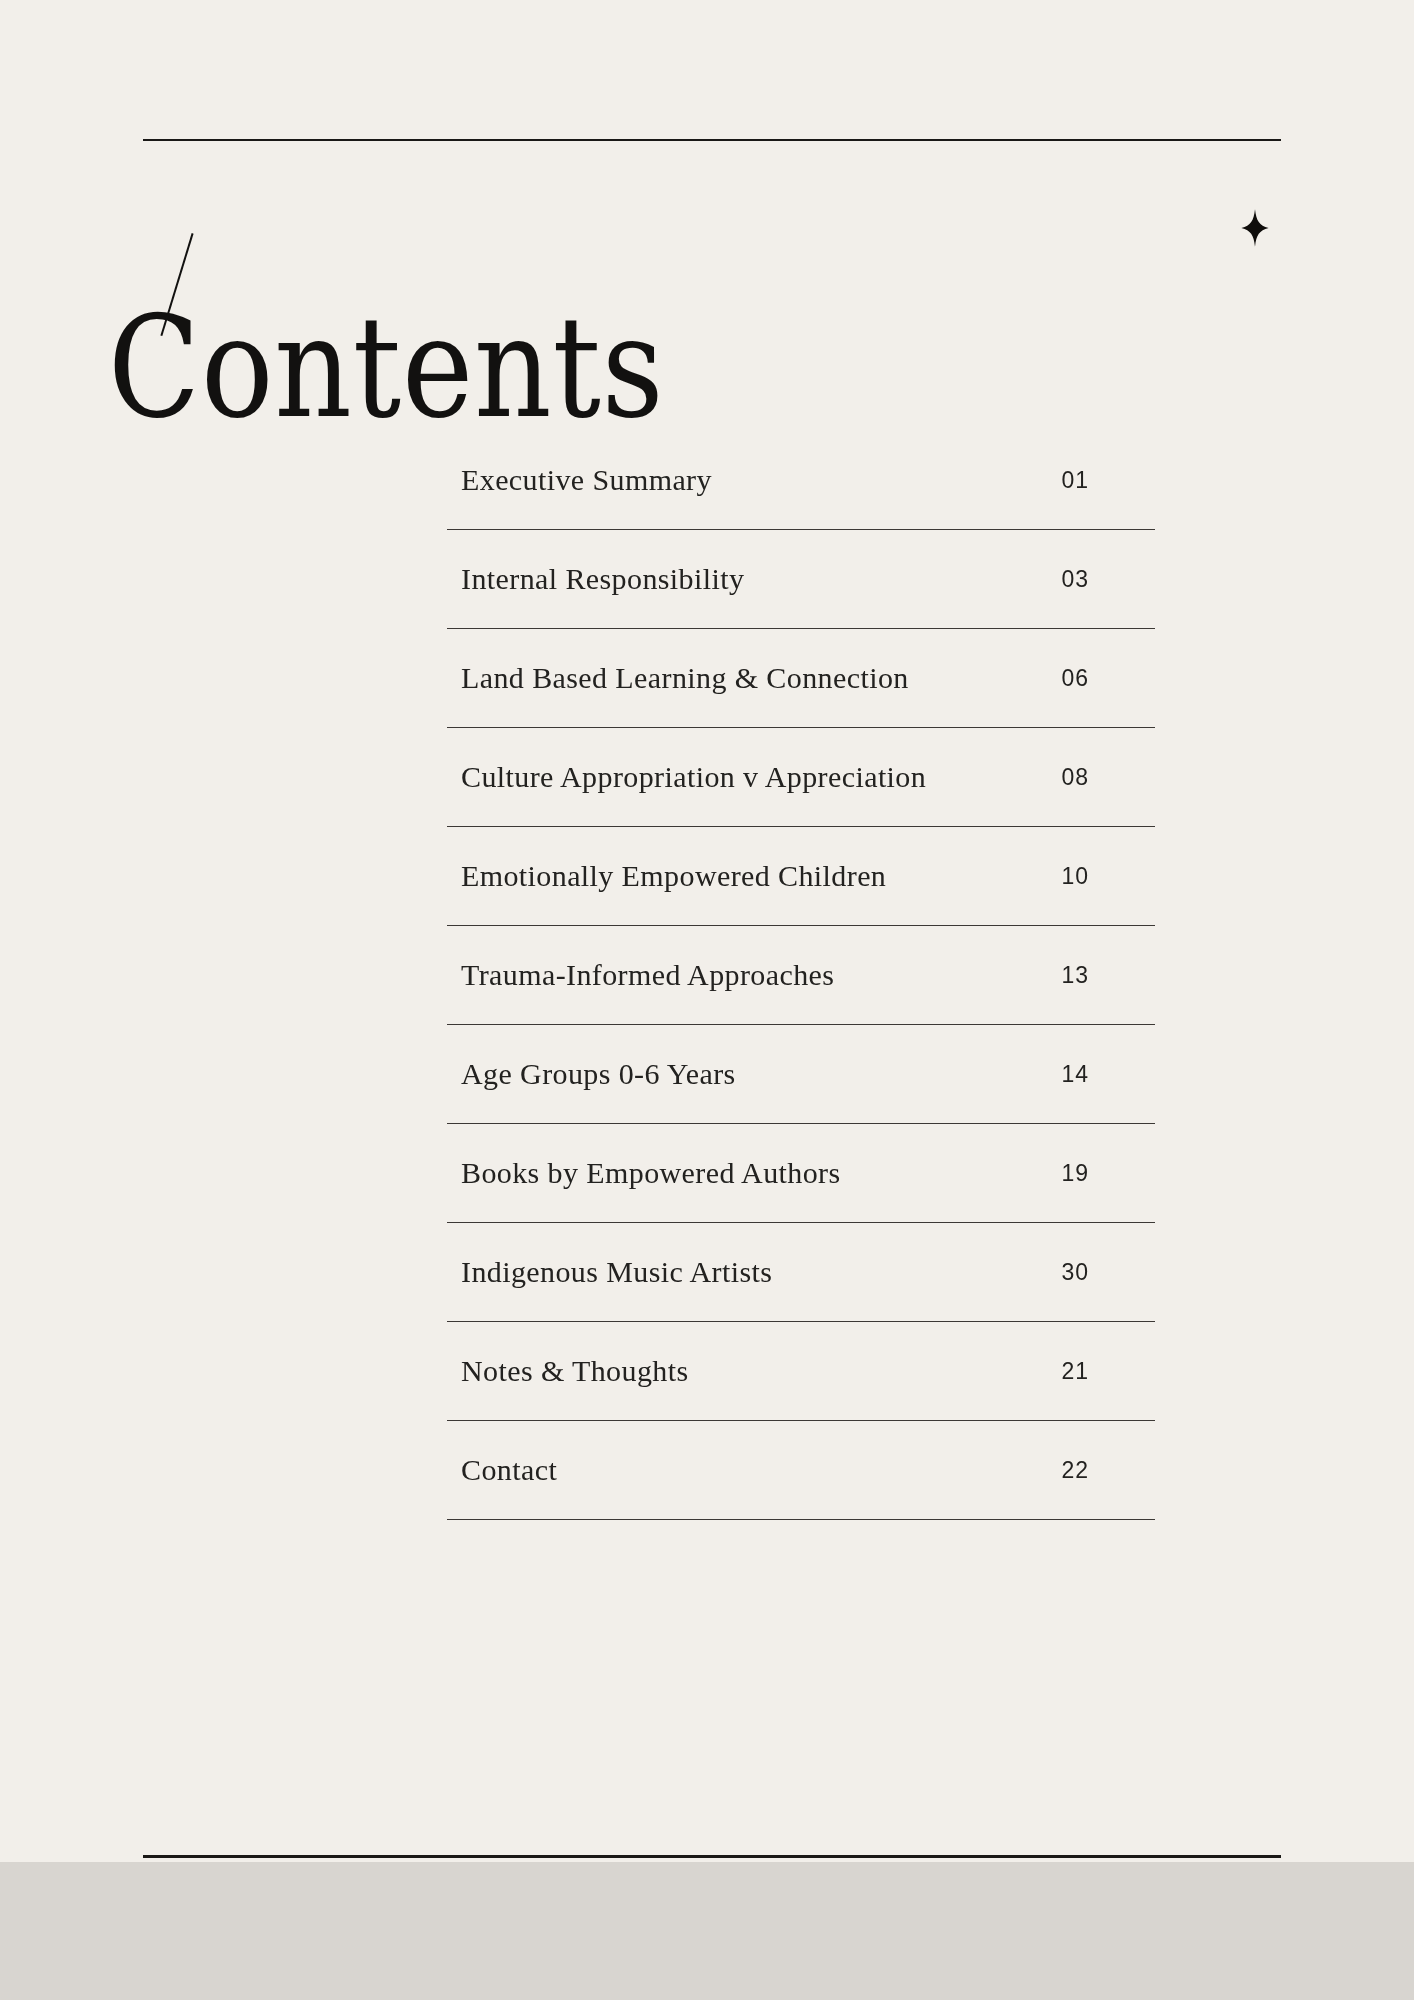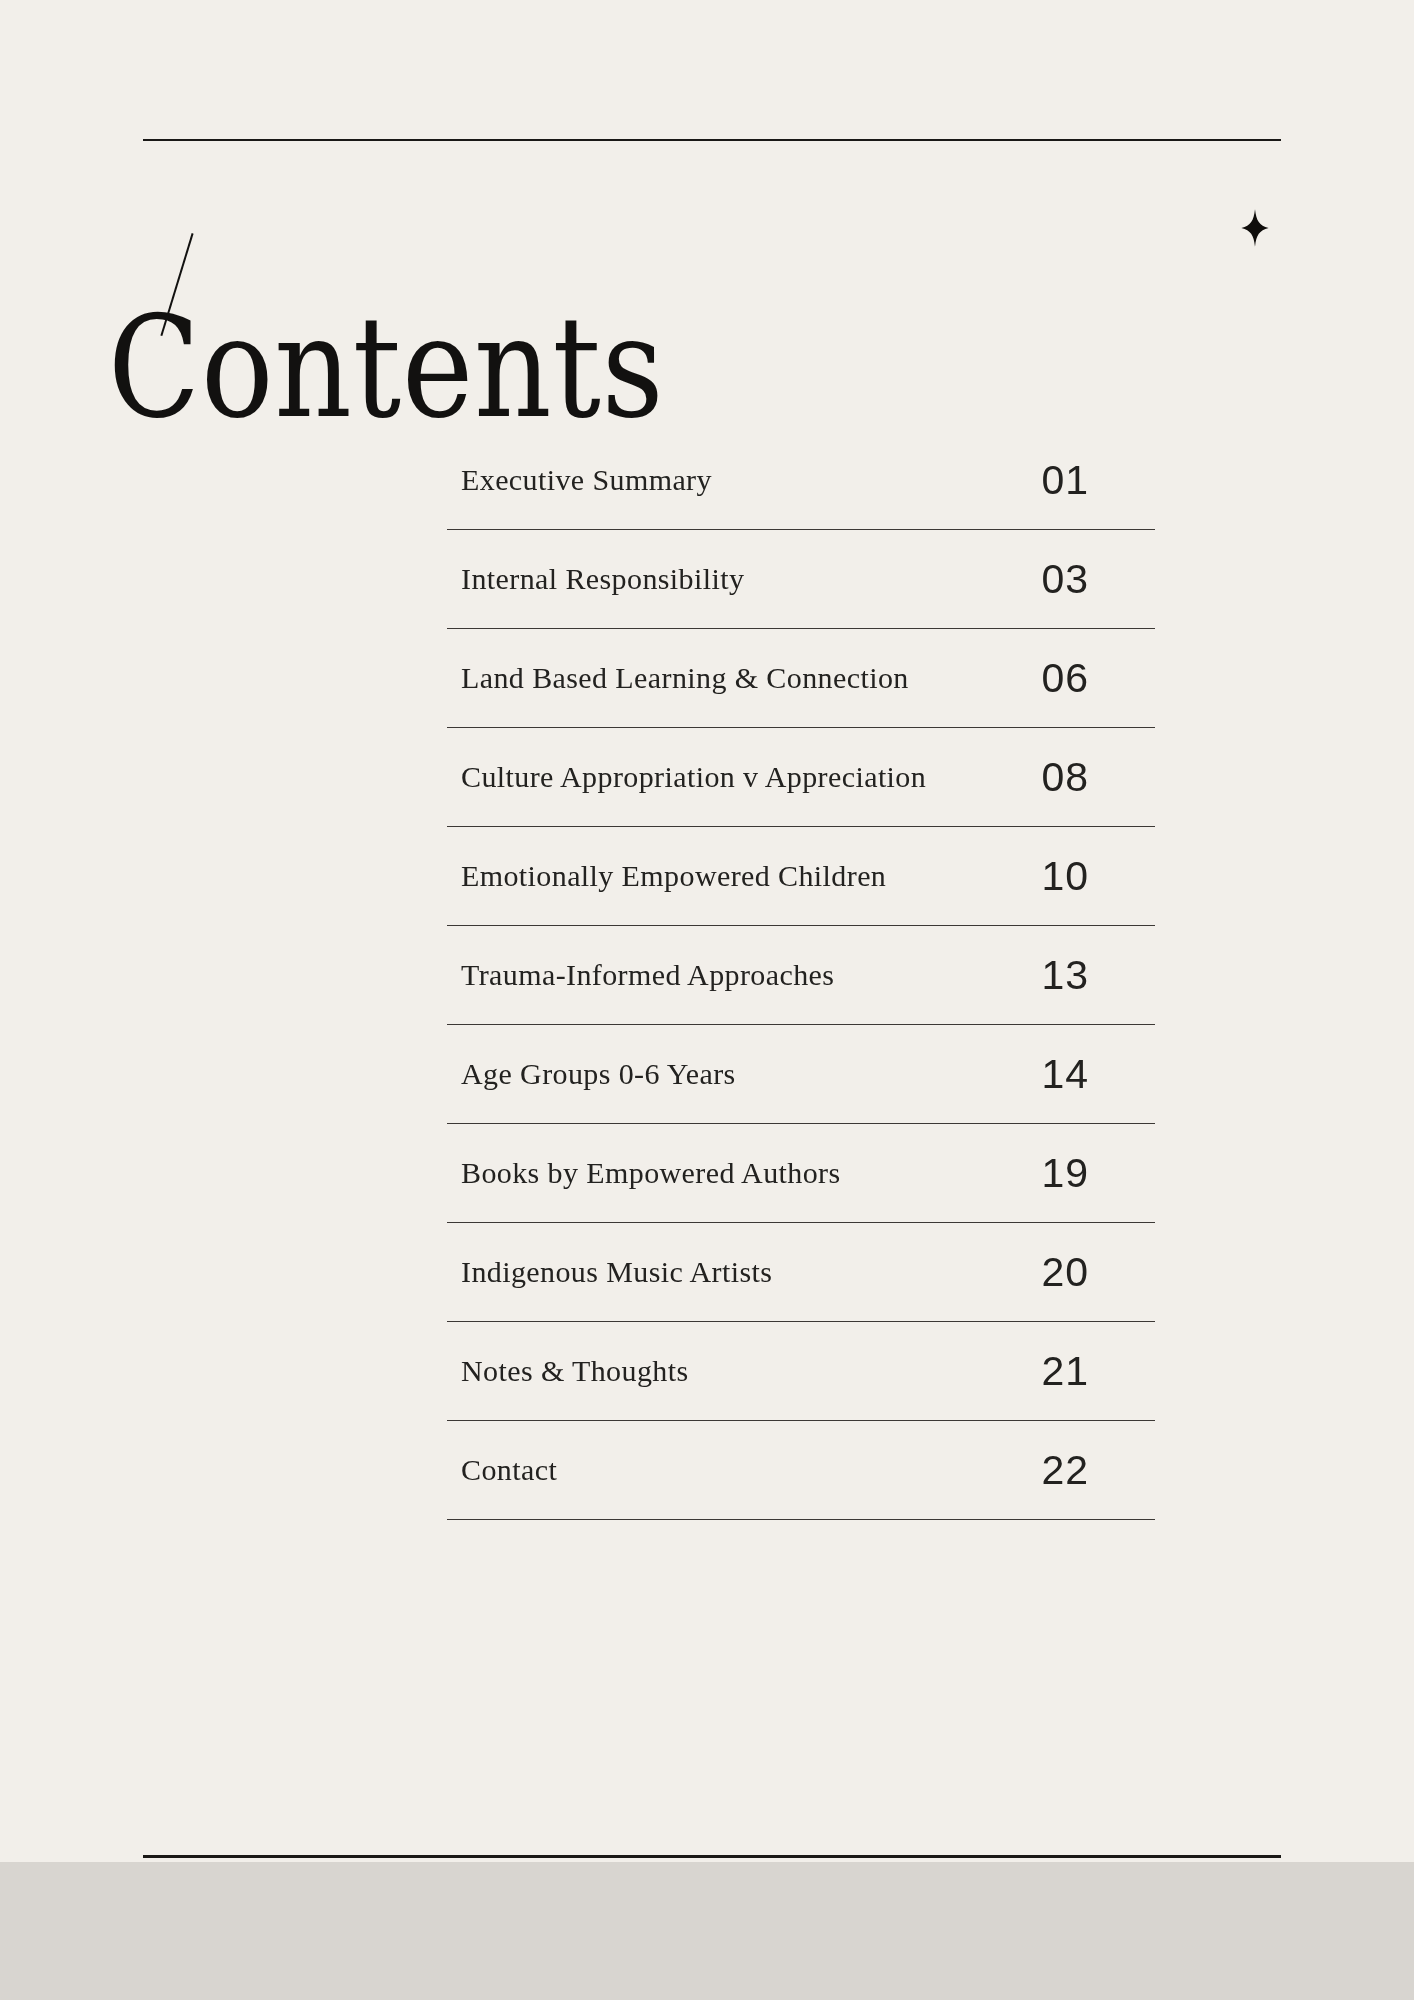--- a/index.html
+++ b/index.html
@@ -32,21 +32,21 @@
   .toc{position:absolute;left:447px;top:431px;width:708px;}
   .toc-row{
     height:99px;display:flex;align-items:center;justify-content:space-between;
     border-bottom:1.6px solid #3c3835;
     padding:0 66px 0 14px;box-sizing:border-box;
   }
   .toc-label{
     font-size:30px;letter-spacing:0.4px;color:#232220;white-space:nowrap;font-family:Liberation Serif, serif;
   }
   .toc-page{
-    font-size:41px;letter-spacing:1px;color:#232220;
+    font-size:23px;letter-spacing:1px;color:#232220;
     min-width:42px;text-align:right;
   }
   .logo{position:absolute;left:635px;top:1874px;width:140px;height:140px;}
 </style>
 </head>
 <body>
 
 <div class="page">
 
   <div class="rule top"></div>
@@ -86,21 +86,21 @@
     <div class="toc-row">
       <span class="toc-label">Age Groups 0-6 Years</span>
       <span class="toc-page">14</span>
     </div>
     <div class="toc-row">
       <span class="toc-label">Books by Empowered Authors</span>
       <span class="toc-page">19</span>
     </div>
     <div class="toc-row">
       <span class="toc-label">Indigenous Music Artists</span>
-      <span class="toc-page">20</span>
+      <span class="toc-page">30</span>
     </div>
     <div class="toc-row">
       <span class="toc-label">Notes &amp; Thoughts</span>
       <span class="toc-page">21</span>
     </div>
     <div class="toc-row">
       <span class="toc-label">Contact</span>
       <span class="toc-page">22</span>
     </div>
   </div>

